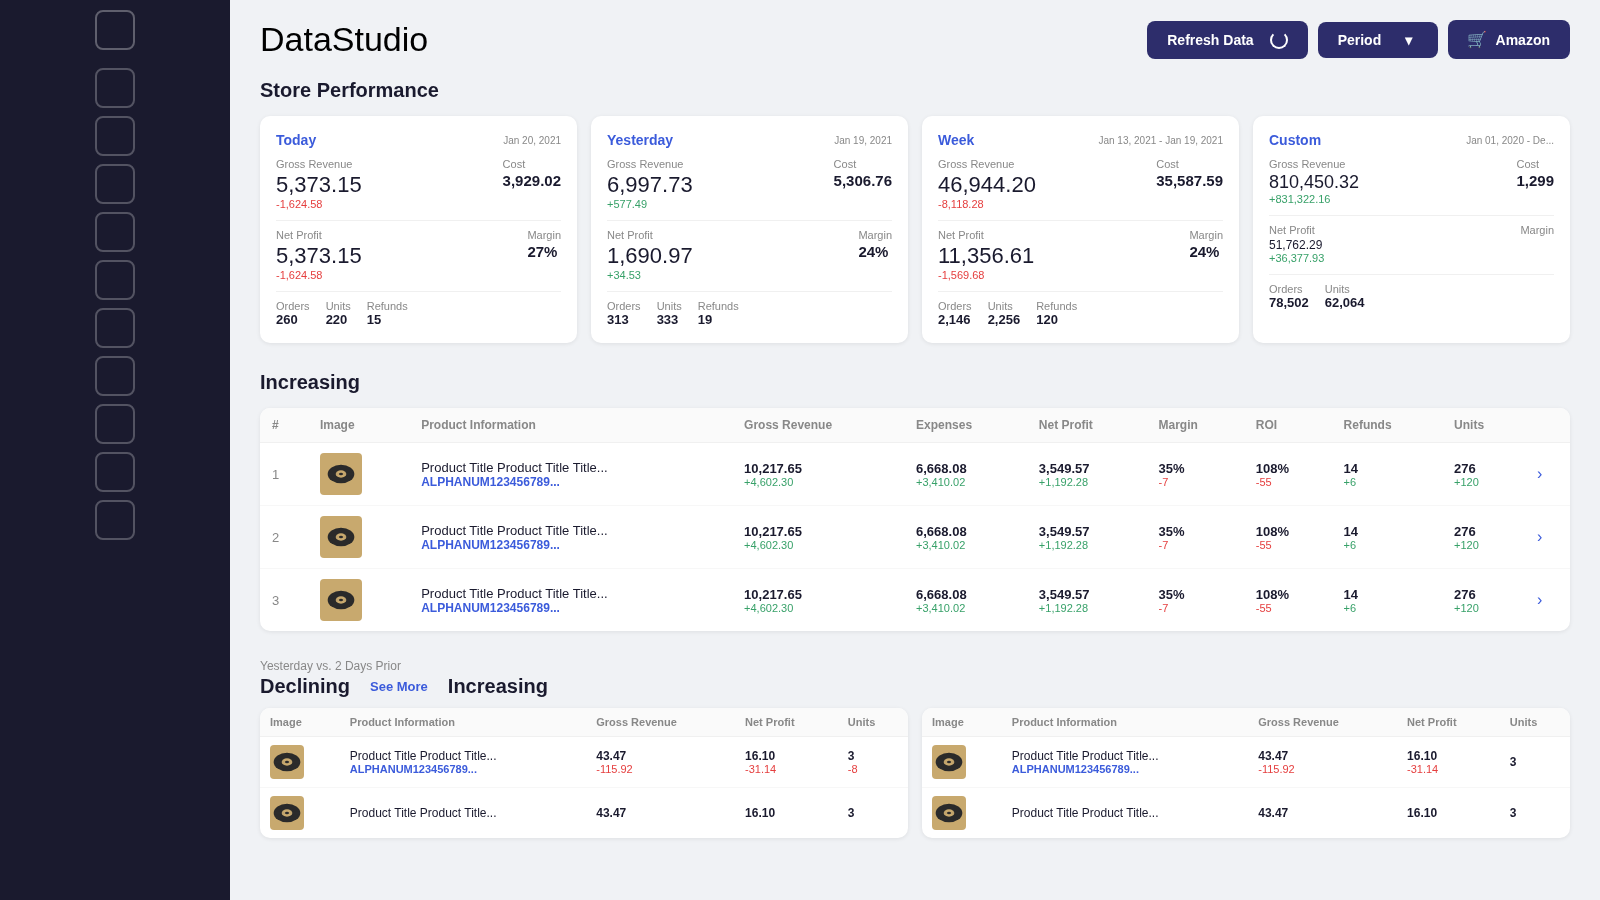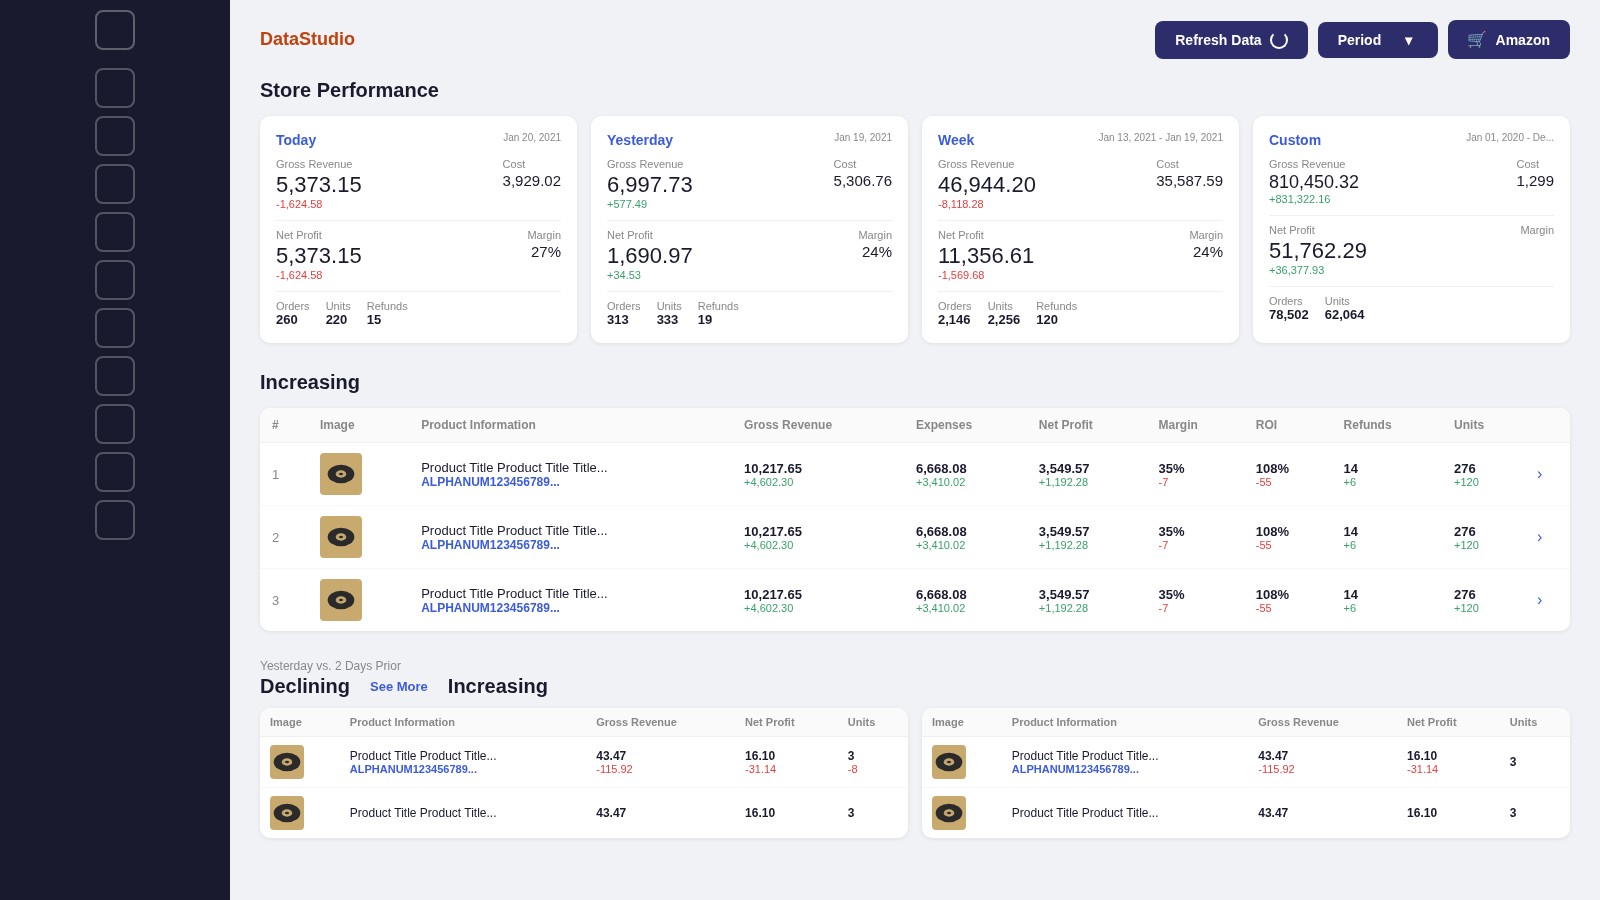--- a/index.html
+++ b/index.html
@@ -41,41 +41,41 @@
     }
 
     
     .header {
       display: flex;
       align-items: center;
       justify-content: space-between;
       margin-bottom: 20px;
     }
     .app-title {
-      font-size: 18px;
-      font-weight: 700;
-      color: #c2410c;
+      font-size: 34px;
+      font-weight: 400;
+      color: #000000;
     }
     .header-actions {
       display: flex;
       gap: 10px;
       align-items: center;
     }
     .btn-refresh {
       background: #2d2d6b;
       color: white;
       border: none;
       border-radius: 8px;
       padding: 10px 20px;
       font-size: 14px;
       font-weight: 600;
       cursor: pointer;
       display: flex;
       align-items: center;
-      gap: 8px;
+      gap: 16px;
     }
     .btn-period {
       background: #2d2d6b;
       color: white;
       border: none;
       border-radius: 8px;
       padding: 10px 20px;
       font-size: 14px;
       font-weight: 600;
       cursor: pointer;
@@ -121,20 +121,21 @@
     .perf-card {
       background: white;
       border-radius: 10px;
       padding: 16px;
       box-shadow: 0 1px 4px rgba(0,0,0,0.08);
       overflow: hidden;
     }
     .perf-card-header {
       display: flex;
       justify-content: space-between;
+      align-items: center;
       margin-bottom: 10px;
     }
     .perf-period {
       font-size: 14px;
       font-weight: 700;
       color: #3b5bdb;
     }
     .perf-date {
       font-size: 10px;
       color: #888;
@@ -150,23 +151,23 @@
       color: #888;
       margin-bottom: 2px;
     }
     .perf-metric-value {
       font-size: 22px;
       font-weight: 400;
       color: #1a1a2e;
     }
     .perf-metric-value-sm {
       font-size: 15px;
-      font-weight: 400;
+      font-weight: 700;
       color: #1a1a2e;
-      text-align: right;
+      text-align: left;
     }
     .perf-change-neg {
       font-size: 11px;
       color: #e53e3e;
     }
     .perf-change-pos {
       font-size: 11px;
       color: #38a169;
     }
     .perf-divider {
@@ -497,21 +498,21 @@
           </div>
           <div>
             <div class="perf-metric-label">Cost</div>
             <div class="perf-metric-value-sm">1,299</div>
           </div>
         </div>
         <div class="perf-divider"></div>
         <div class="perf-row">
           <div>
             <div class="perf-metric-label">Net Profit</div>
-            <div class="perf-metric-value" style="font-size:22px;">51,762.29</div>
+            <div class="perf-metric-value" style="font-size:12px;">51,762.29</div>
             <div class="perf-change-pos">+36,377.93</div>
           </div>
           <div>
             <div class="perf-metric-label">Margin</div>
             <div class="perf-metric-value-sm"></div>
           </div>
         </div>
         <div class="perf-divider"></div>
         <div class="perf-stats">
           <div class="perf-stat">

